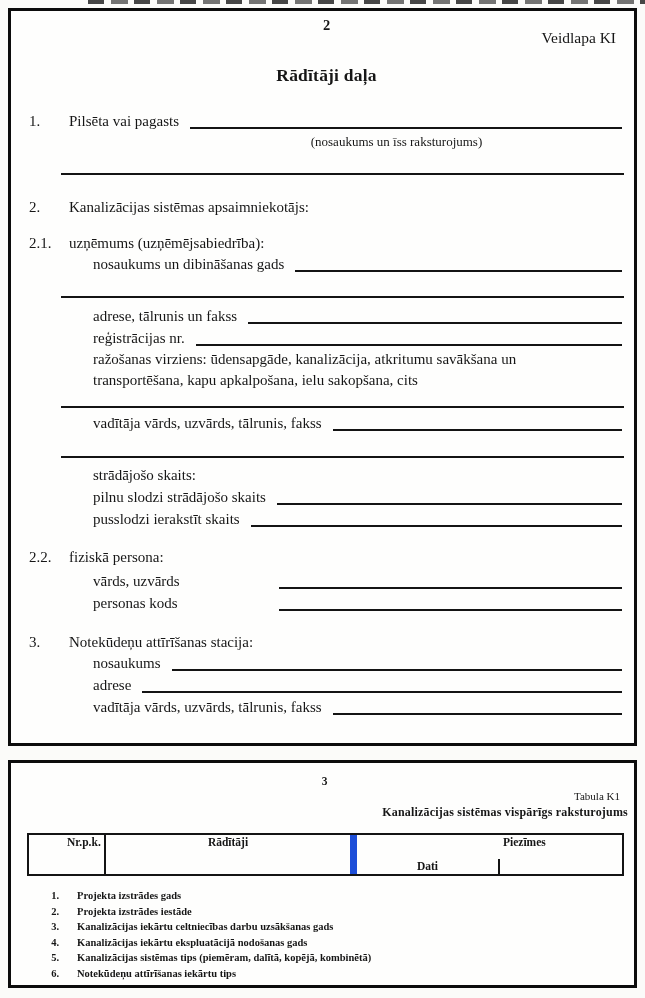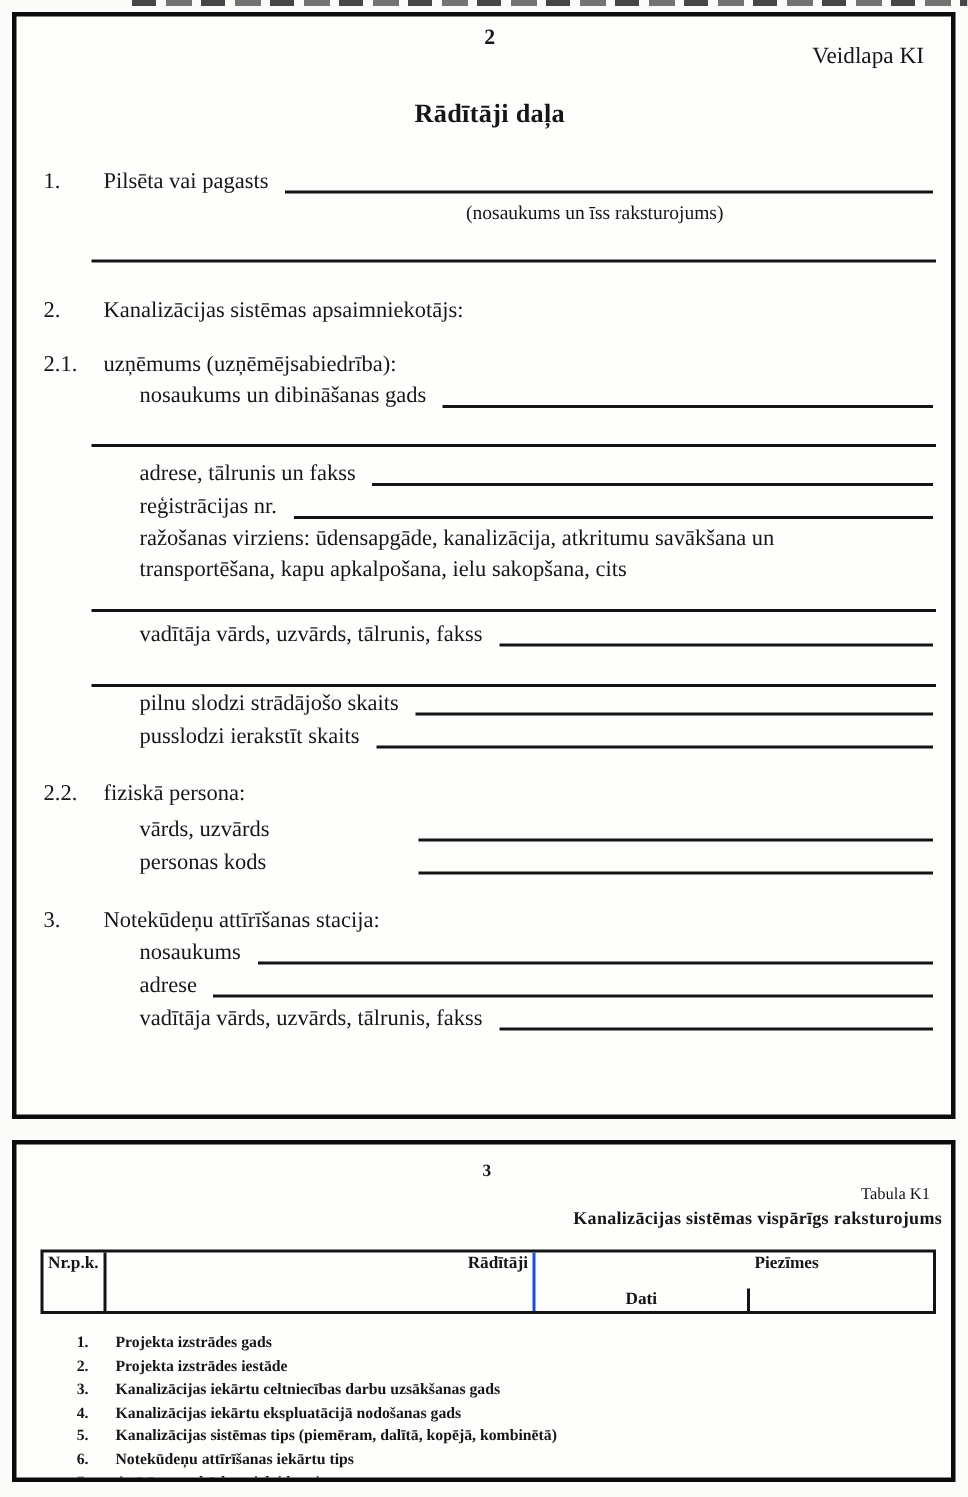--- a/index.html
+++ b/index.html
@@ -69,25 +69,25 @@
   .mt-item22 { margin-top: 14px; padding-top: 3px; }
   .mt-item3 { margin-top: 18px; }
 
   
   .page-num-3 { text-align: center; font-size: 11.5px; font-weight: bold; margin-top: 10px; }
   .table-label { text-align: right; font-size: 11px; padding-right: 8px; margin-top: 3px; }
   .table-title { text-align: right; font-size: 12px; font-weight: bold; margin-top: 3px; letter-spacing: .2px; }
   .thead {
     display: flex; margin: 13px 4px 0 6px;
     border: 2px solid #141414;
-    font-size: 11.5px; line-height: 15px; font-weight: bold;
+    font-size: 11.5px; line-height: 15px; font-weight: bold; padding-left: 35px;
   }
   .thead .c { padding: 0 3px; }
   .c1 { flex: none; width: 42px; border-right: 2px solid #141414; }
-  .c2 { flex: 1 1 auto; text-align: right; border-right: 2px solid #1d4ed8; }
+  .c2 { flex: 1 1 auto; text-align: center; border-right: 7px solid #1d4ed8; }
   .c3 { flex: none; width: 143px; text-align: center; border-right: 2px solid #141414; margin-top: 24px; }
   .c4 { flex: none; width: 122px; text-align: left; }
   .tlist { margin: 12px 0 0 12px; font-size: 10.5px; font-weight: bold; }
   .trow { display: flex; line-height: 15.5px; }
   .tnum { flex: none; width: 26px; text-align: right; margin-right: 18px; }
 </style>
 </head>
 <body>
 
 <div class="scan-noise-top"></div>
@@ -143,20 +143,23 @@
 
   <div class="sep mt-sep3"></div>
 
   <div class="row ind mt-mgr">
     <span class="lbl">vadītāja vārds, uzvārds, tālrunis, fakss</span>
     <span class="fill"></span>
   </div>
 
   <div class="sep mt-sep4"></div>
 
+  <div class="row ind mt-staff">
+    <span class="lbl">strādājošo skaits:</span>
+  </div>
   <div class="row ind mt-1">
     <span class="lbl">pilnu slodzi strādājošo skaits</span>
     <span class="fill"></span>
   </div>
   <div class="row ind mt-1">
     <span class="lbl">pusslodzi ierakstīt skaits</span>
     <span class="fill"></span>
   </div>
 
   <div class="row mt-item22">

